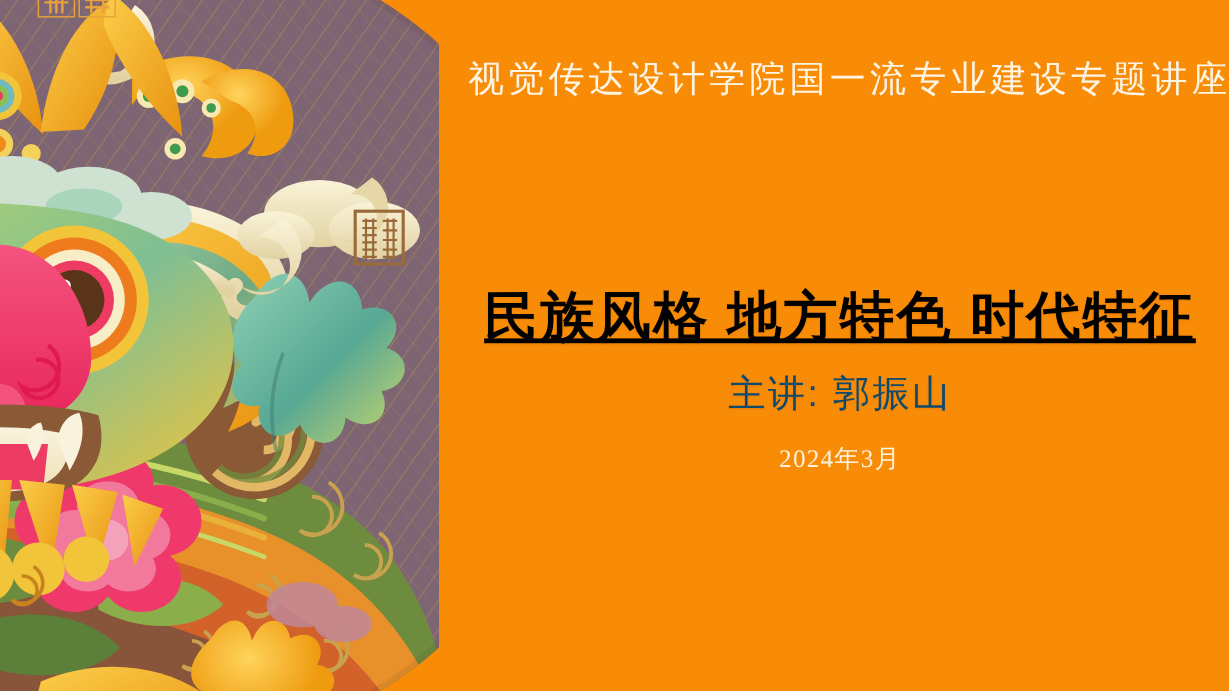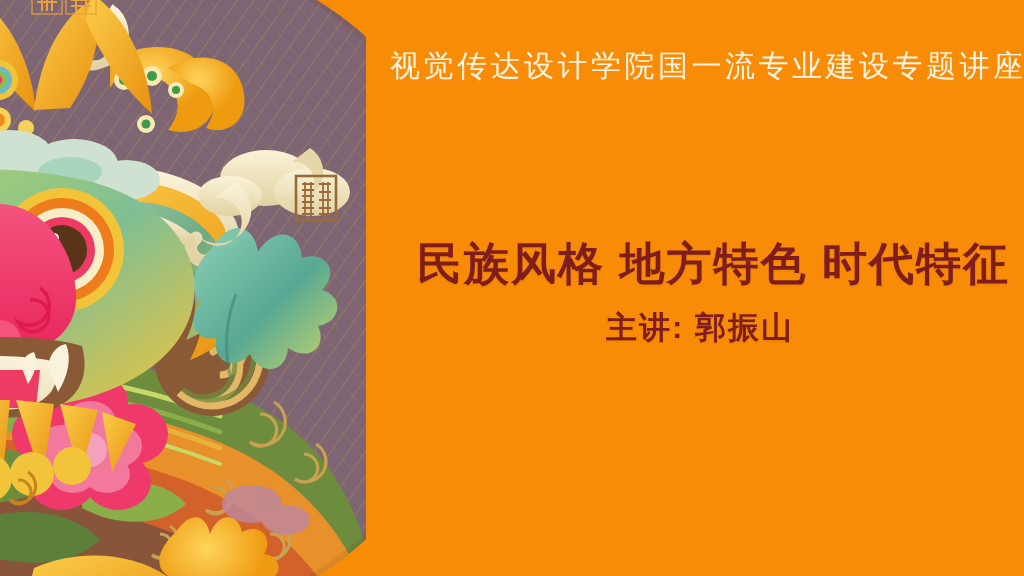--- a/index.html
+++ b/index.html
@@ -25,30 +25,31 @@
   }
   .kicker{
     position:absolute;top:46px;left:0;width:620px;
     text-align:center;
     font-family:"Liberation Serif","DejaVu Serif",serif;
     font-size:30px;letter-spacing:3.5px;
     color:#FDF4E3;white-space:nowrap;
   }
   .main-title{
     position:absolute;top:234px;left:0;width:620px;
-    text-align:right;
+    text-align:center;
     font-size:45px;font-weight:bold;letter-spacing:2px;
-    color:#7f1d1d;white-space:nowrap;
+    color:#000000;white-space:nowrap;
     text-shadow:0 1px 2px rgba(150,70,0,.18);
+    text-decoration:underline;
   }
   .speaker{
     position:absolute;top:307px;left:0;width:620px;
     text-align:center;
-    font-size:31px;font-weight:bold;letter-spacing:2px;
-    color:#7f1d1d;white-space:nowrap;
+    font-size:31px;font-weight:normal;letter-spacing:2px;
+    color:#0c4a6e;white-space:nowrap;
     text-shadow:0 1px 2px rgba(150,70,0,.18);
   }
   .date{
     position:absolute;top:368px;left:0;width:620px;
     text-align:center;
     font-family:"Liberation Serif","DejaVu Serif",serif;
     font-size:21px;letter-spacing:1px;
     color:#FDF2DE;white-space:nowrap;
   }
 </style>
@@ -384,15 +385,16 @@
 
         <circle cx="226" cy="340" r="336" fill="none" stroke="rgba(90,50,20,.10)" stroke-width="6"></circle>
       </g>
     </svg>
   </div>
 
   <div class="text-col">
     <div class="kicker">视觉传达设计学院国一流专业建设专题讲座</div>
     <div class="main-title">民族风格 地方特色 时代特征</div>
     <div class="speaker">主讲: 郭振山</div>
+    <div class="date">2024年3月</div>
   </div>
 
 </div>
 
 </body></html>

